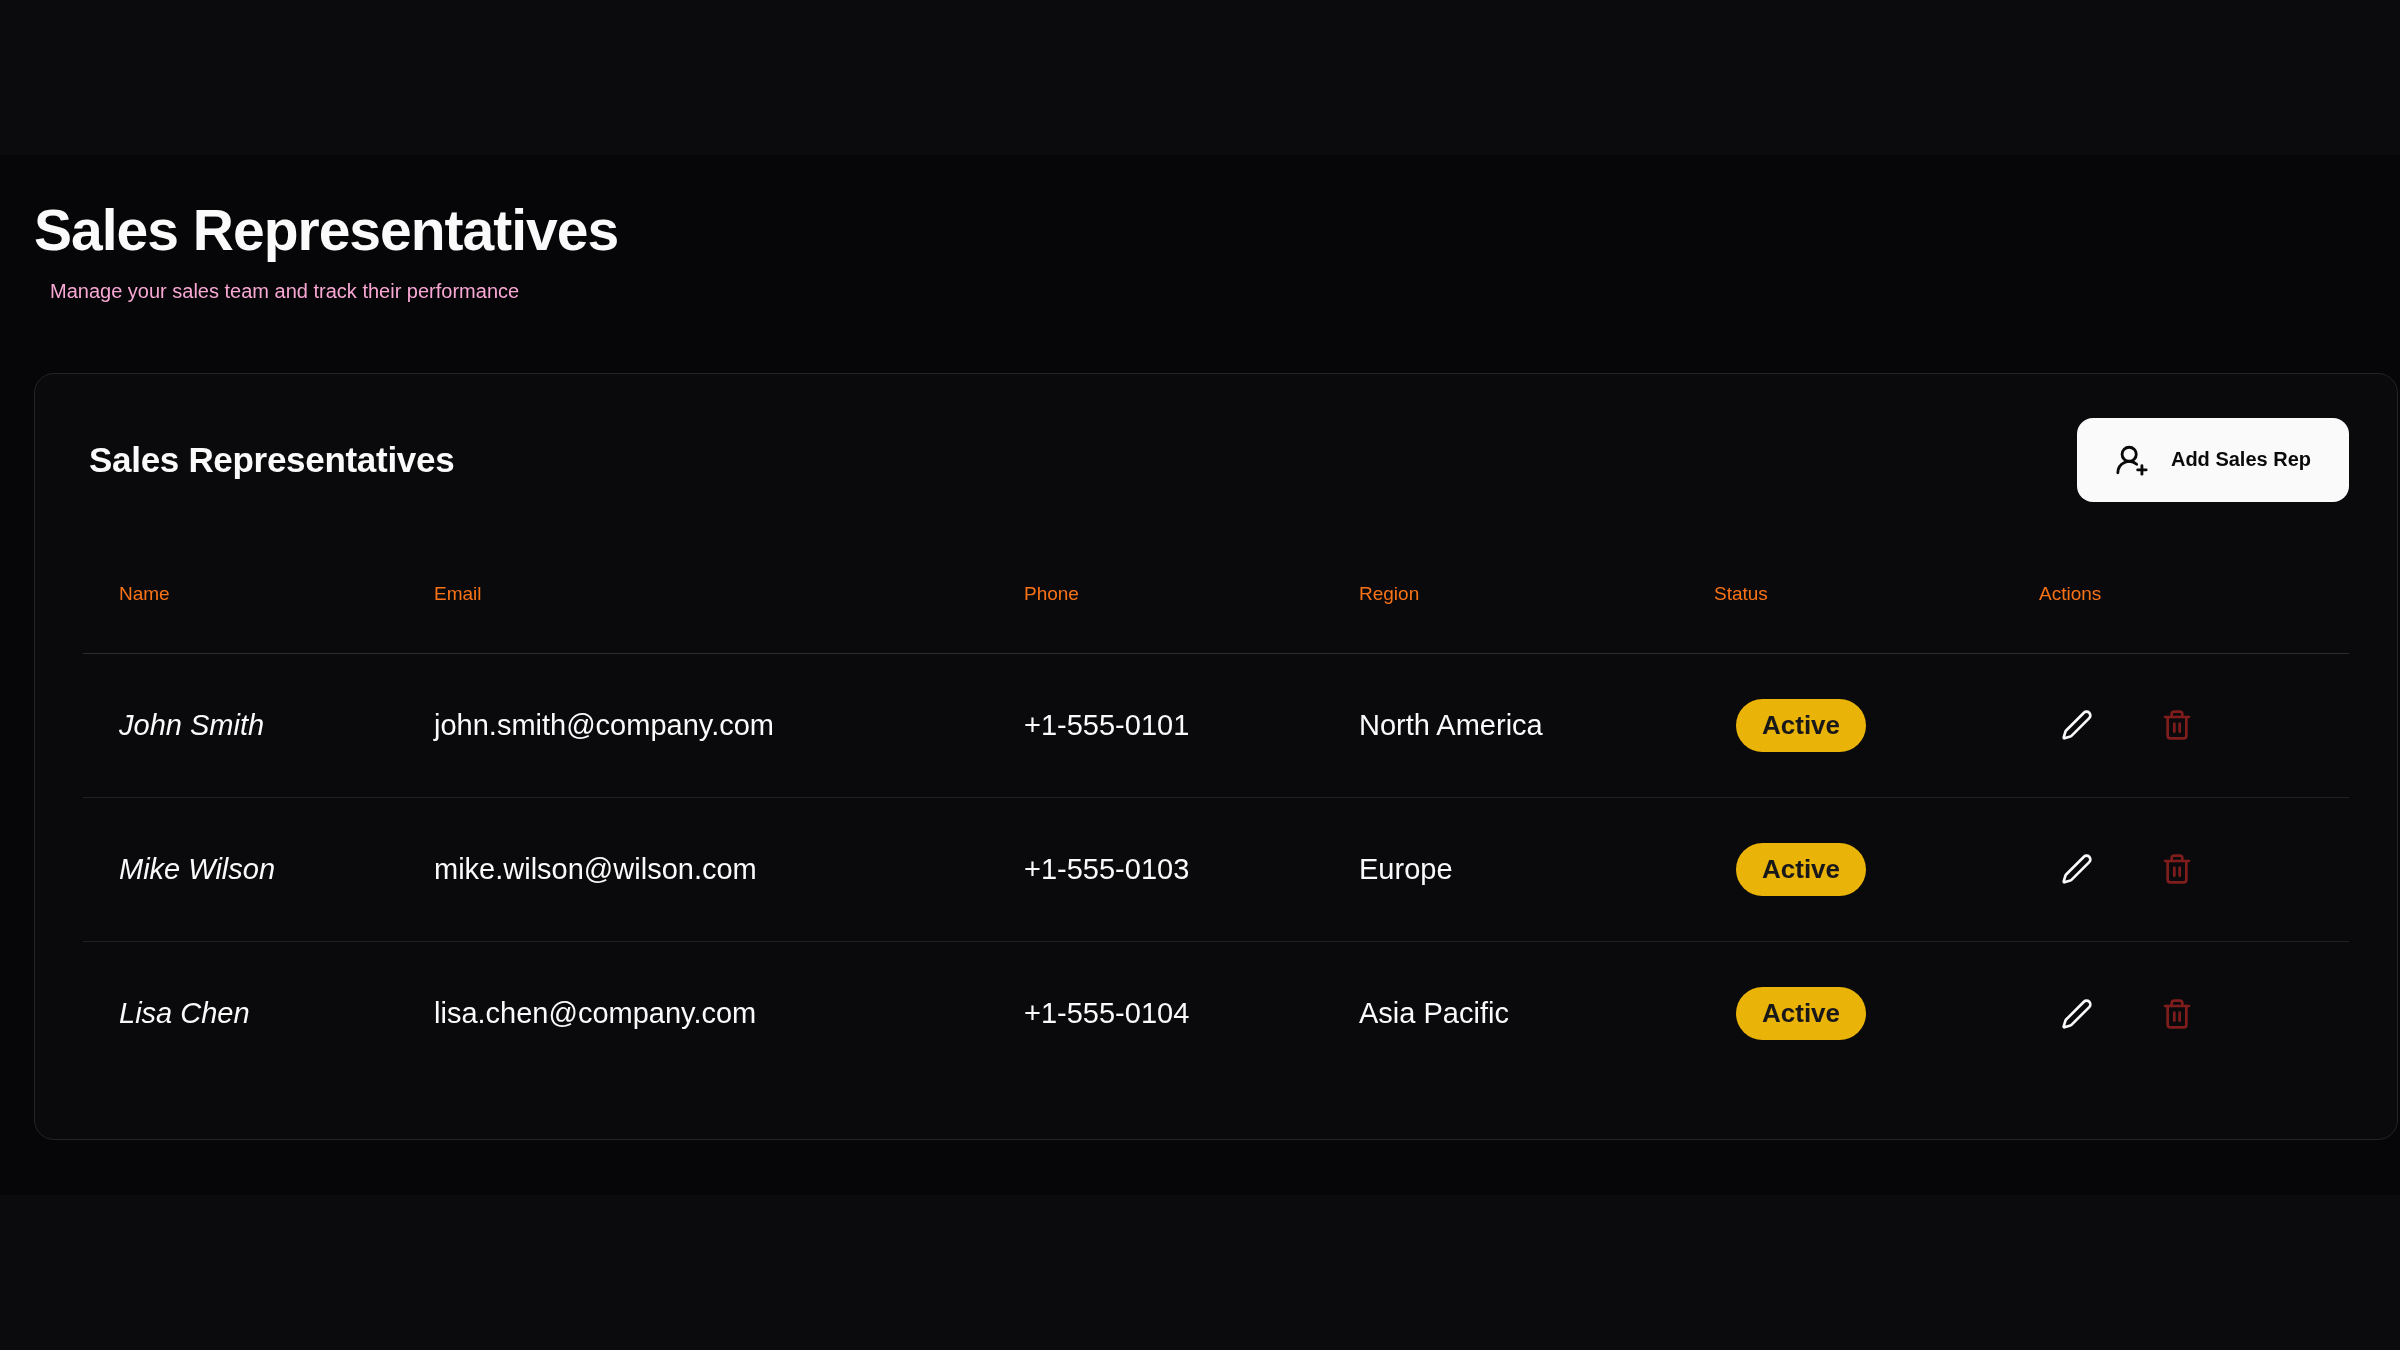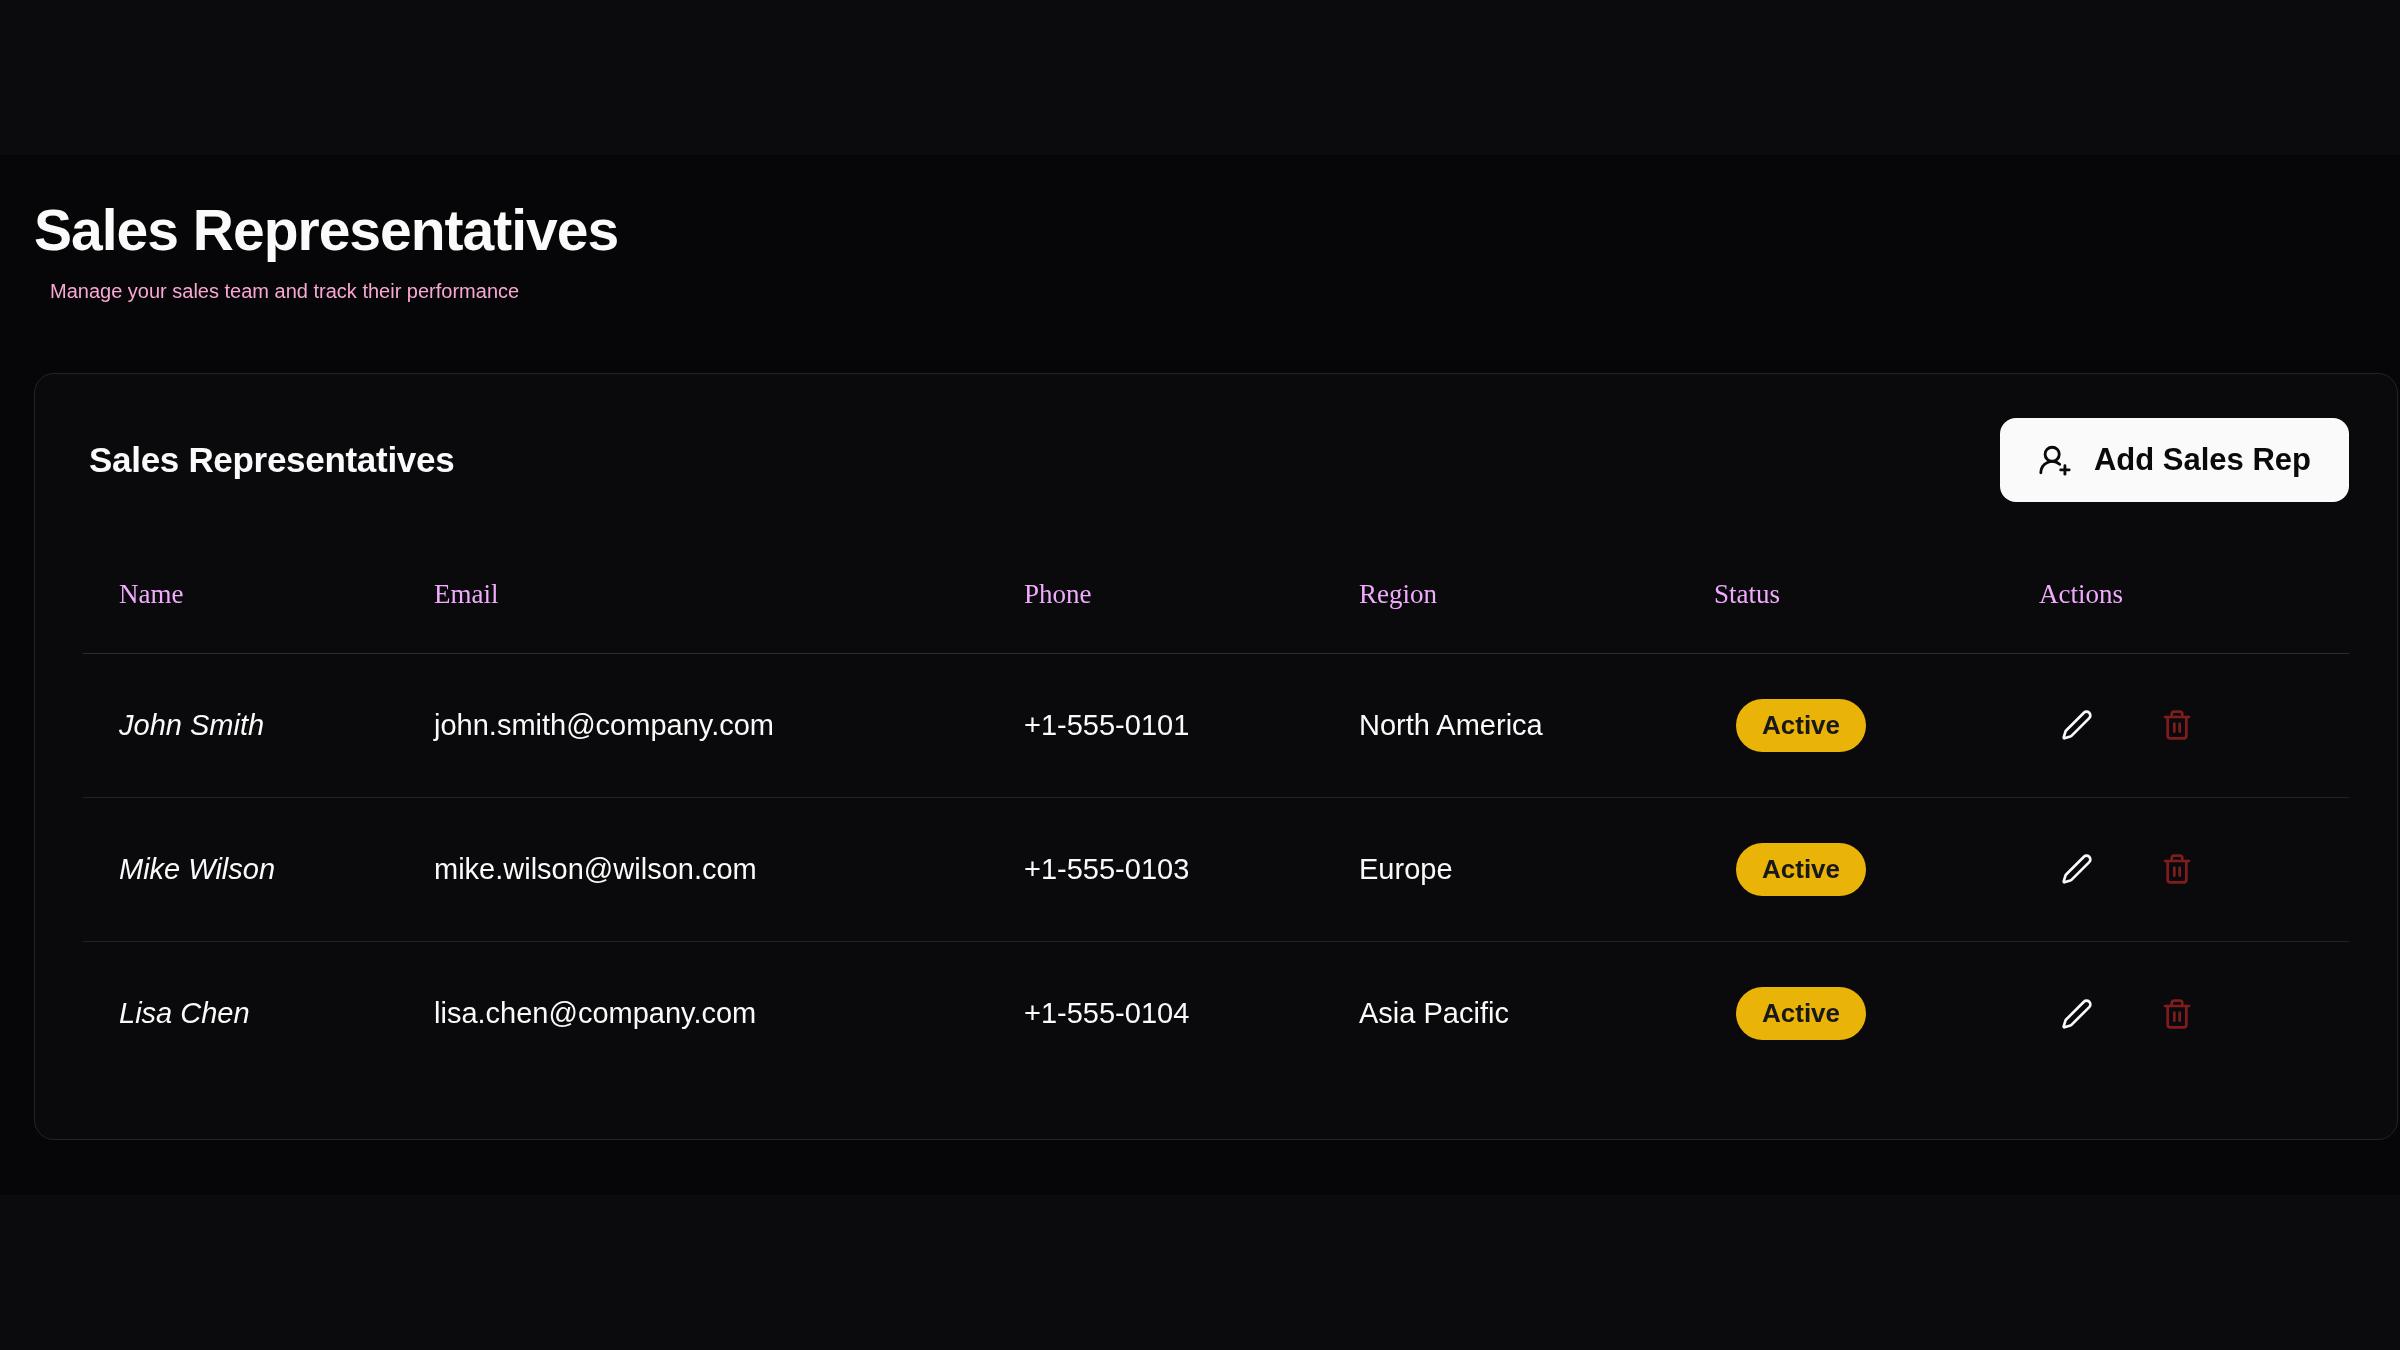--- a/index.html
+++ b/index.html
@@ -42,34 +42,34 @@
   .card-title {
     margin: 0 0 0 6px;
     font-size: 35px; font-weight: 700;
     color: #fafafa; letter-spacing: -0.3px;
   }
   .add-btn {
     display: inline-flex; align-items: center; gap: 22px;
     height: 84px; padding: 0 38px;
     background: #fafafa; color: #0a0a0a;
     border: none; border-radius: 16px;
-    font-family: inherit; font-size: 31px; font-weight: 600;
+    font-family: inherit; font-size: 20px; font-weight: 600;
     cursor: pointer;
   }
   .add-btn svg { display: block; }
   .grid-row {
     display: grid;
     grid-template-columns: 315px 590px 335px 355px 325px 1fr;
     align-items: center;
     padding-left: 36px;
   }
   .thead {
     height: 118px;
     border-bottom: 1px solid #2c2c31;
-    color: #f0abfc; font-size: 27px; font-weight: 500; font-family: Liberation Serif, serif;
+    color: #f97316; font-size: 19px; font-weight: 500;
   }
   .trow {
     height: 144px;
     border-bottom: 1px solid #202025;
     color: #fafafa; font-size: 29px; font-weight: 400;
   }
   .trow:last-child { border-bottom: none; }
   .cell-name { font-weight: 500; font-style: italic; }
   .badge {
     display: inline-flex; align-items: center; justify-content: center;

